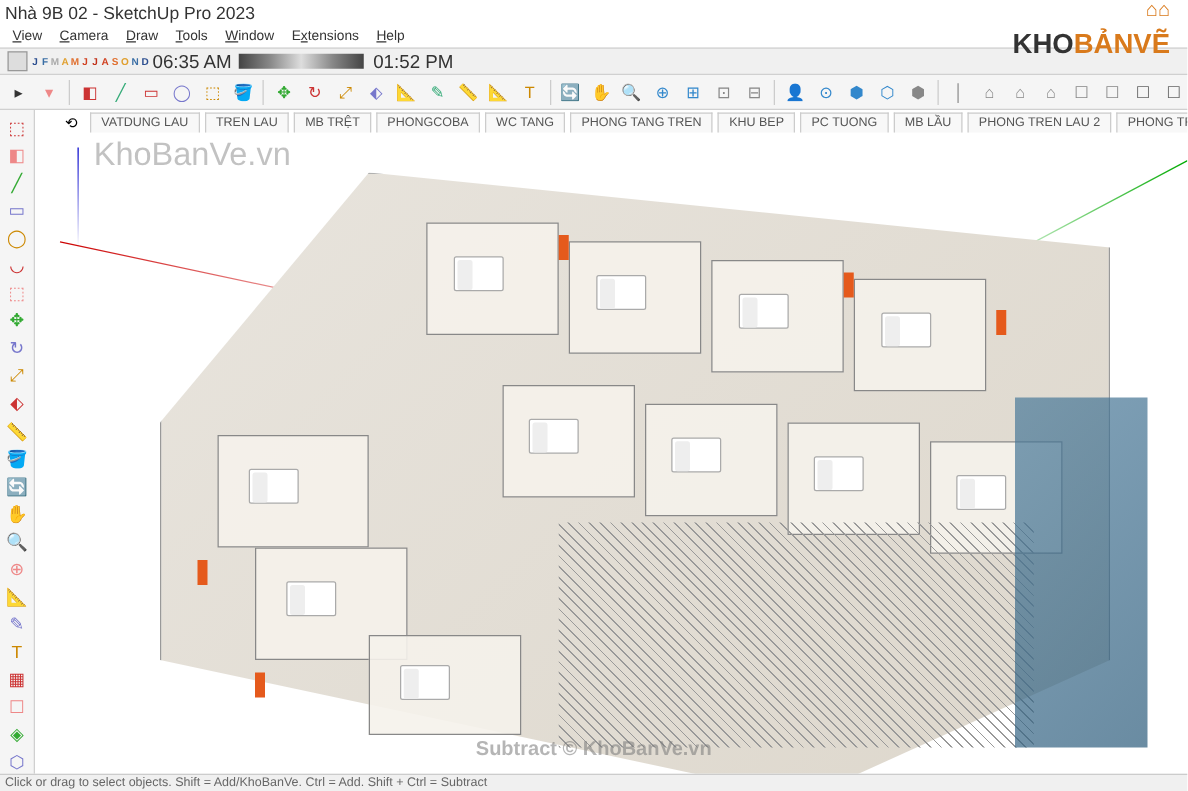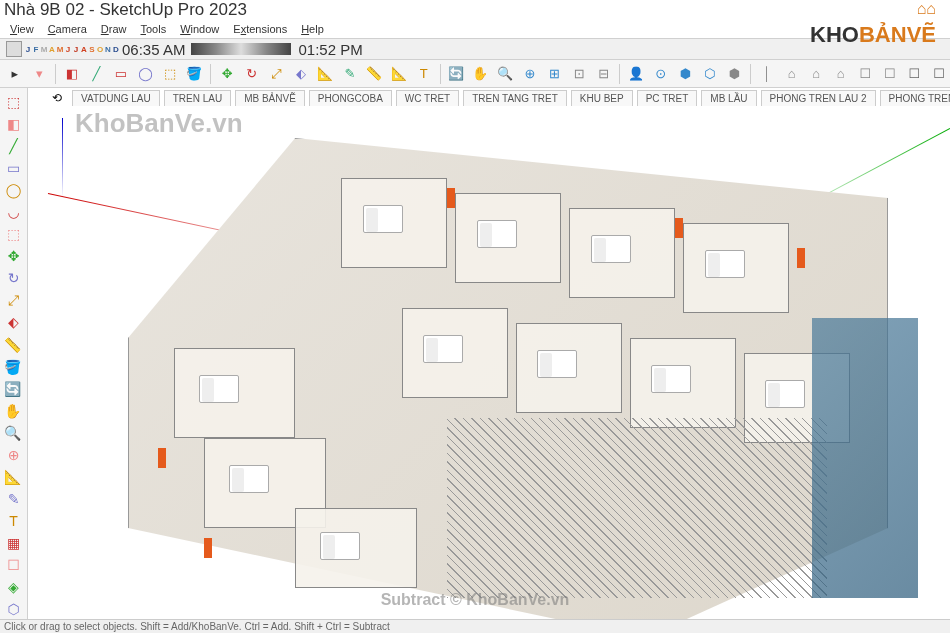--- a/index.html
+++ b/index.html
@@ -1,18 +1,18 @@
 <!DOCTYPE html>
 <html><head>
 <meta charset="utf-8">
 <style>
 * { margin: 0; padding: 0; box-sizing: border-box; font-family: Tahoma, Arial, sans-serif; }
 body { width: 950px; height: 633px; background: #fff; overflow: hidden; position: relative; }
 
-.title-bar { height: 20px; background: #fff; display: flex; align-items: flex-start; padding-left: 4px; font-size: 17px; color: #333; }
+.title-bar { height: 20px; background: #fff; display: flex; align-items: center; padding-left: 4px; font-size: 14px; color: #333; }
 .menu-bar { height: 18px; background: #fff; display: flex; align-items: center; padding-left: 10px; gap: 14px; font-size: 11px; color: #333; }
 .menu-bar span { cursor: pointer; }
 .menu-bar span u { text-decoration: underline; }
 
 .shadow-bar { height: 22px; background: #f0f0f0; border-top: 1px solid #d0d0d0; border-bottom: 1px solid #d0d0d0; display: flex; align-items: center; padding-left: 6px; gap: 2px; font-size: 9px; }
 .month-strip { display: flex; gap: 0; }
 .month { width: 8px; height: 14px; display: flex; align-items: center; justify-content: center; font-size: 8px; font-weight: bold; }
 .time-slider { width: 100px; height: 12px; background: linear-gradient(to right, #444, #888, #ddd, #888, #444); margin: 0 4px; position: relative; }
 .time-label { font-size: 15px; color: #333; }
 
@@ -33,21 +33,21 @@
 .axis-green { position: absolute; top: 20px; right: 0; width: 200px; height: 1px; background: linear-gradient(to left, #0a0, transparent); transform: rotate(-28deg); transform-origin: right; }
 .axis-blue { position: absolute; top: 10px; left: 34px; width: 1px; height: 80px; background: linear-gradient(to bottom, #00c, transparent); }
 
 .floorplan { position: absolute; top: 30px; left: 100px; width: 760px; height: 500px; }
 .building { position: absolute; top: 0; left: 0; width: 100%; height: 100%; background: linear-gradient(135deg, #e8e4dd 0%, #ddd7cc 100%); clip-path: polygon(22% 0%, 100% 12%, 100% 78%, 68% 100%, 0% 78%, 0% 40%); border: 1px solid #999; }
 .room { position: absolute; background: rgba(245,242,235,0.9); border: 1px solid #888; }
 .bed { position: absolute; width: 40px; height: 28px; background: #fff; border: 1px solid #aaa; border-radius: 2px; }
 .bed::after { content:''; position:absolute; left:2px; top:2px; width:12px; height:24px; background:#eee; border-radius:2px; }
 .accent { position: absolute; width: 8px; height: 20px; background: #e55a1c; }
 
-.watermark-main { position: absolute; top: 108px; left: 75px; font-size: 26px; font-weight: bold; color: rgba(120,120,120,0.45); font-family: Arial; pointer-events: none; }
+.watermark-main { position: absolute; top: 108px; left: 75px; font-size: 26px; font-weight: normal; color: rgba(120,120,120,0.45); font-family: Arial; pointer-events: none; }
 .watermark-bottom { position: absolute; bottom: 24px; left: 50%; transform: translateX(-50%); font-size: 16px; font-weight: bold; color: rgba(120,120,120,0.55); pointer-events: none; }
 .logo { position: absolute; top: 22px; right: 14px; font-size: 22px; font-weight: 700; pointer-events: none; }
 .logo .k1 { color: #333; }
 .logo .k2 { color: #d97a1c; }
 .logo-roof { position: absolute; top: 0px; right: 14px; font-size: 16px; color: #d97a1c; }
 
 .status-bar { position: absolute; bottom: 0; left: 0; right: 0; height: 14px; background: #f0f0f0; border-top: 1px solid #ccc; font-size: 10px; color: #666; padding-left: 4px; display: flex; align-items: center; }
 </style>
 </head>
 <body>
@@ -158,26 +158,26 @@
       <div class="lt-icon" style="color: rgb(204, 51, 51);">▦</div>
       <div class="lt-icon" style="color: rgb(238, 136, 136);">☐</div>
       <div class="lt-icon" style="color: rgb(51, 170, 51);">◈</div>
       <div class="lt-icon" style="color: rgb(119, 119, 204);">⬡</div>
     </div>
   <div class="viewport">
     <div class="scene-tabs" id="scene-tabs">
       <span style="font-size:12px;margin-right:6px;">⟲</span>
     <div class="scene-tab">VATDUNG LAU</div>
         <div class="scene-tab">TREN LAU</div>
-        <div class="scene-tab">MB BẢNVẼ</div>
+        <div class="scene-tab">MB TRỆT</div>
         <div class="scene-tab">PHONGCOBA</div>
-        <div class="scene-tab">WC TRET</div>
-        <div class="scene-tab">TREN TANG TRET</div>
+        <div class="scene-tab">WC TANG</div>
+        <div class="scene-tab">PHONG TANG TREN</div>
         <div class="scene-tab">KHU BEP</div>
-        <div class="scene-tab">PC TRET</div>
+        <div class="scene-tab">PC TUONG</div>
         <div class="scene-tab">MB LẦU</div>
         <div class="scene-tab">PHONG TREN LAU 2</div>
         <div class="scene-tab">PHONG TREN LAU 2</div>
       </div>
     <div class="canvas">
       <div class="axis-blue"></div>
       <div class="axis-red"></div>
       <div class="axis-green"></div>
       <div class="floorplan">
         <div class="building"></div>

